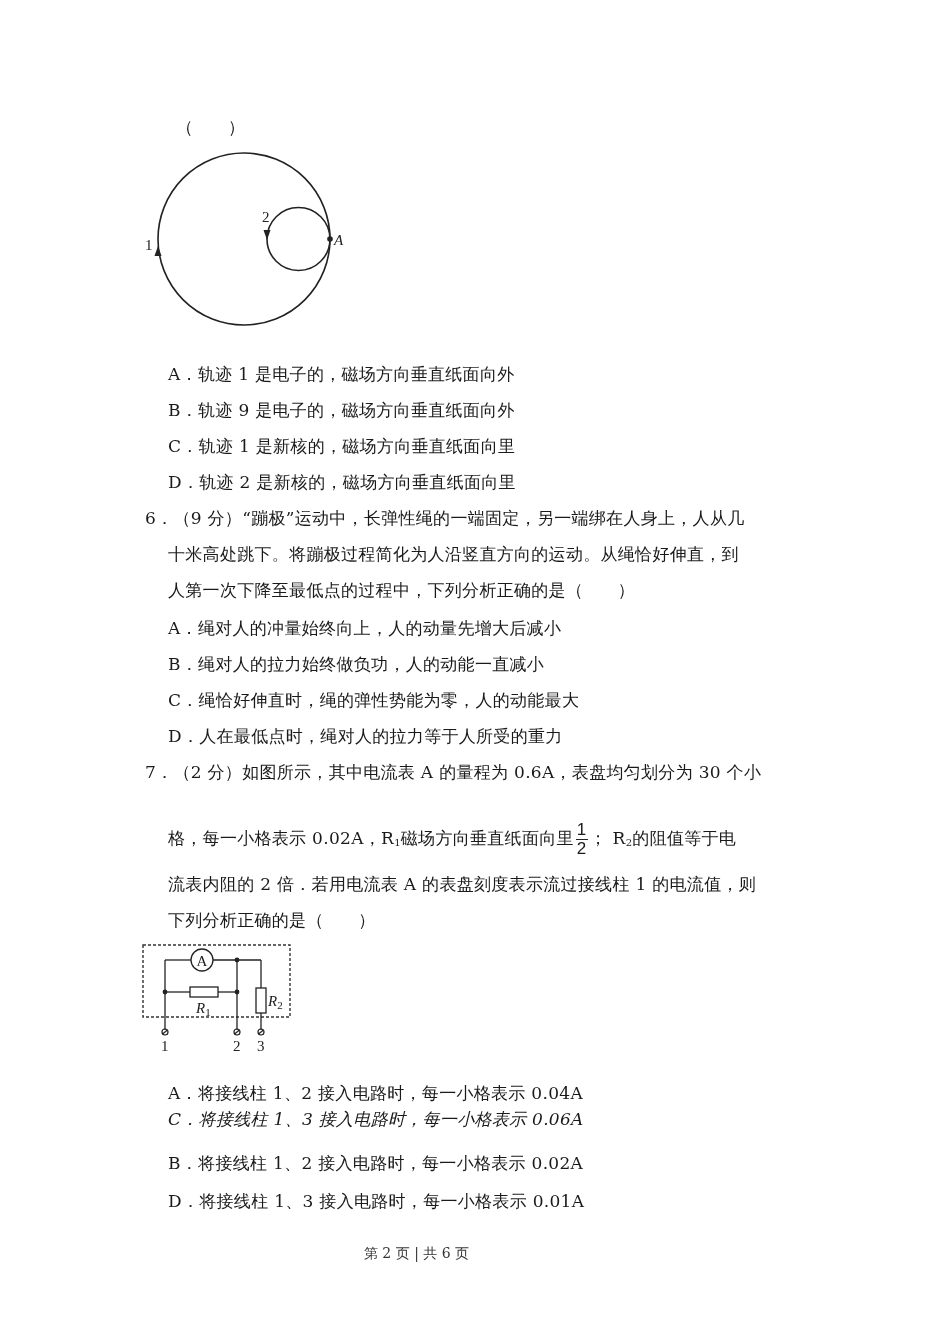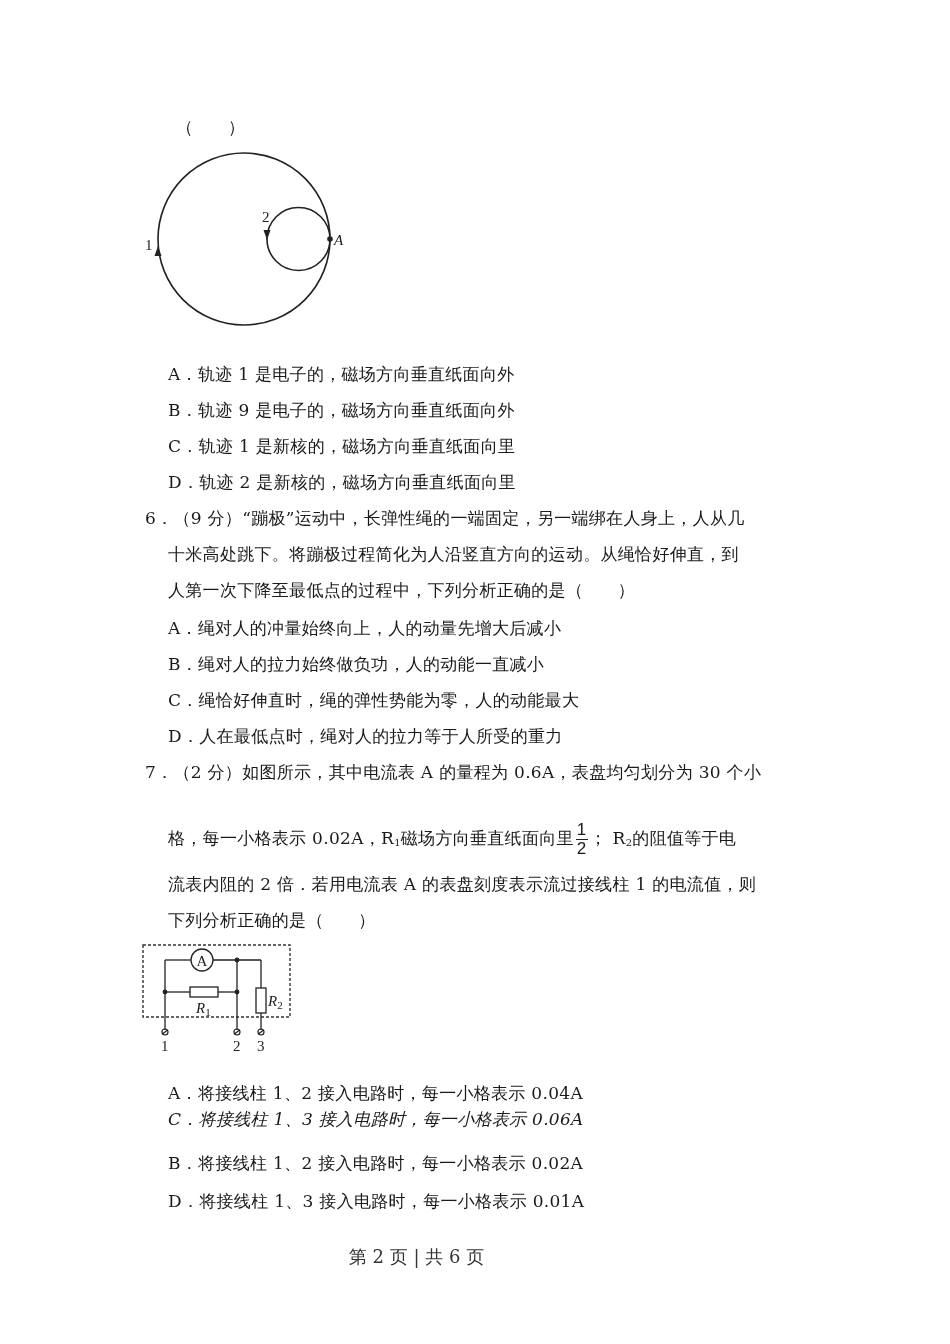--- a/index.html
+++ b/index.html
@@ -4,21 +4,21 @@
 <style>
   html, body { margin:0; padding:0; background:#ffffff; }
   body { width:950px; height:1344px; position:relative; overflow:hidden;
          font-family:"DejaVu Serif","Liberation Serif",serif; color:#1a1a1a; }
   .page { position:absolute; left:0; top:0; width:950px; height:1344px; }
   .line { position:absolute; font-size:17px; line-height:22px; white-space:nowrap; letter-spacing:0.3px; }
   .opt { left:168px; }
   .qhead { left:145px; }
   .cont { left:168px; }
   .diagram { position:absolute; }
-  .footer { position:absolute; left:0; width:833px; top:1245px; text-align:center; font-size:18px; color:#333; }
+  .footer { position:absolute; left:0; width:833px; top:1245px; text-align:center; font-size:14px; color:#333; }
   sub { font-size:10px; vertical-align:-2px; }
   .frac { display:inline-block; vertical-align:middle; text-align:center; font-family:"Liberation Sans",sans-serif; font-size:17px; line-height:18px; margin:0 2px; }
   .frac .num { display:block; border-bottom:1.3px solid #222; padding:0 1px; }
   .frac .den { display:block; }
 </style>
 </head>
 <body>
 
 <div class="page">
 

